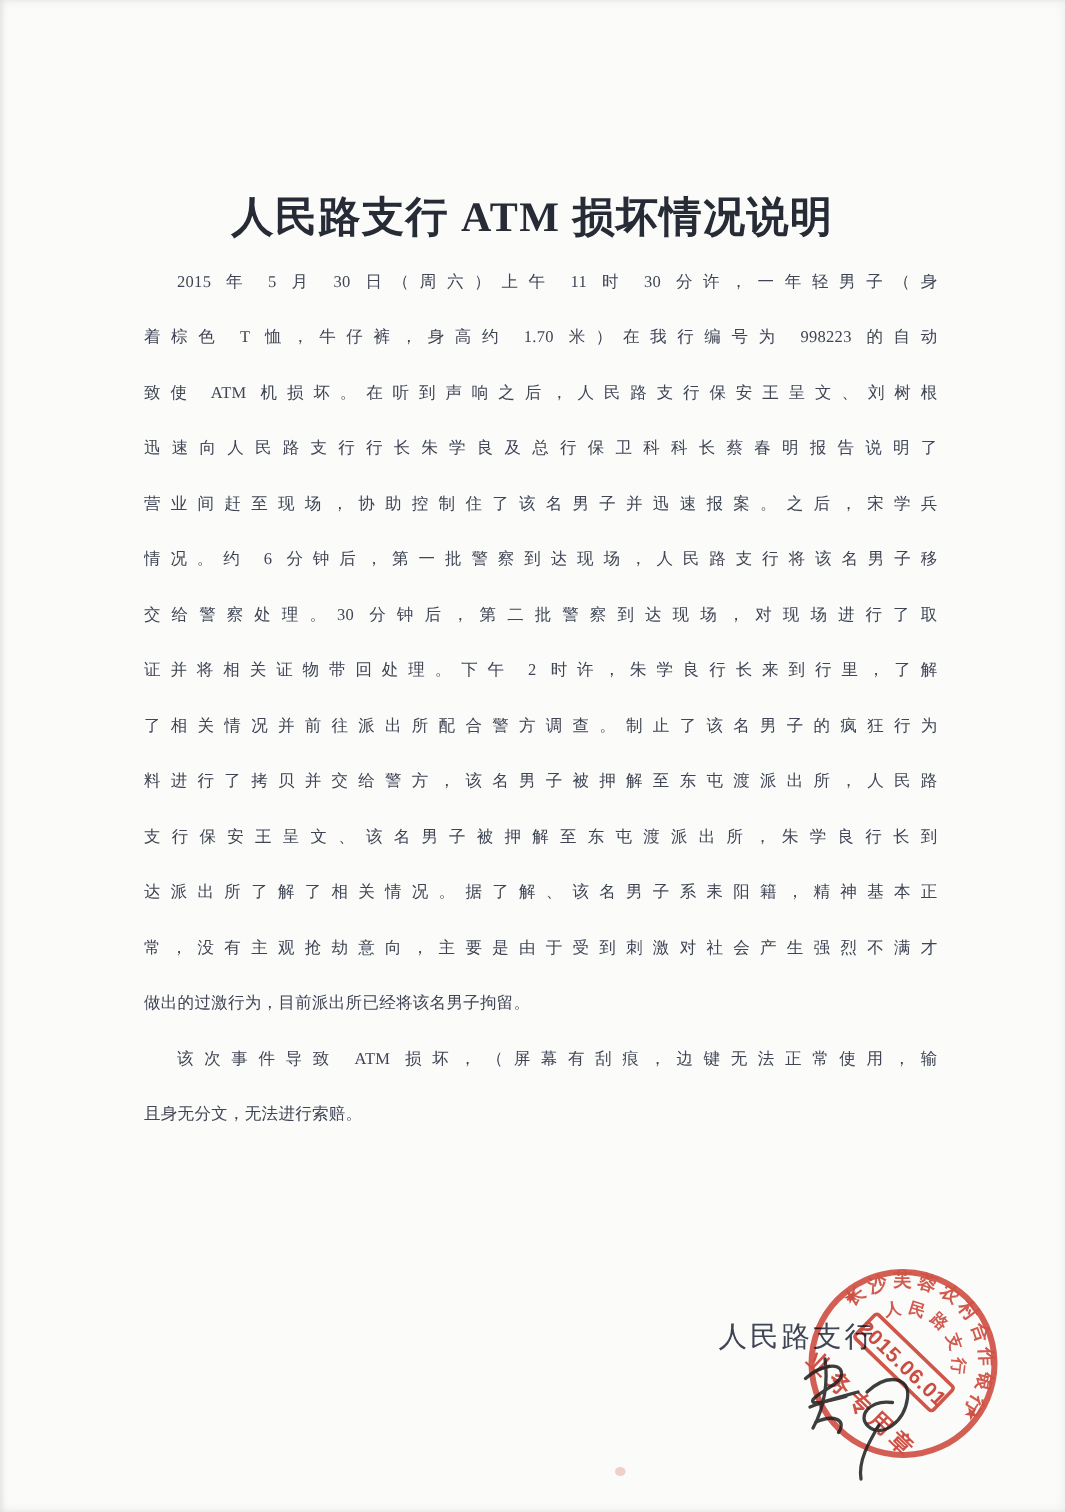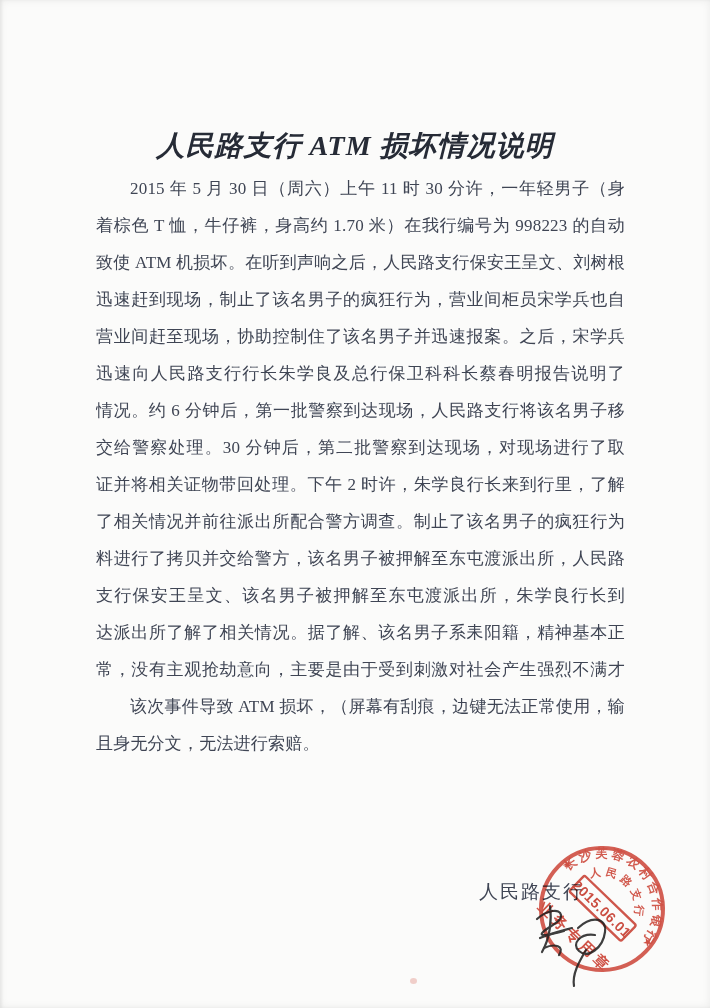--- a/index.html
+++ b/index.html
@@ -10,25 +10,24 @@
     font-family:"Liberation Serif","DejaVu Serif",serif;
     overflow:hidden;
     box-shadow:inset 0 0 8px rgba(0,0,0,.07), inset 2px 0 3px rgba(0,0,0,.05);
   }
   .doc-title{
     position:absolute;left:0;right:0;top:107px;
     text-align:center;
     font-size:28px;font-weight:bold;
     color:#262b36;letter-spacing:1px;
     line-height:40px;
-    font-style:italic;
   }
   .body-text{
     position:absolute;left:96px;top:170px;width:529px;
-    font-size:17px;color:#3f4554;
+    font-size:11px;color:#3f4554;
     letter-spacing:0.2px;
   }
   .line{
     height:37px;line-height:37px;
     text-align:justify;text-align-last:justify;
     overflow:hidden;
   }
   .line.indent{text-indent:2em;}
   .line.end{text-align-last:left;}
   .signoff{
@@ -57,31 +56,31 @@
 <body>
 
 <div class="page">
 
   <h1 class="doc-title">人民路支行 ATM 损坏情况说明</h1>
 
   <div class="body-text">
     <div class="line indent">2015 年 5 月 30 日（周六）上午 11 时 30 分许，一年轻男子（身</div>
     <div class="line">着棕色 T 恤，牛仔裤，身高约 1.70 米）在我行编号为 998223 的自动</div>
     <div class="line">致使 ATM 机损坏。在听到声响之后，人民路支行保安王呈文、刘树根</div>
-    <div class="line">迅速赶到现场，制止了该名男子的疯狂行为，营业间柜员宋学兵也自</div>
+    <div class="line">迅速向人民路支行行长朱学良及总行保卫科科长蔡春明报告说明了</div>
     <div class="line">营业间赶至现场，协助控制住了该名男子并迅速报案。之后，宋学兵</div>
-    <div class="line">迅速向人民路支行行长朱学良及总行保卫科科长蔡春明报告说明了</div>
     <div class="line">情况。约 6 分钟后，第一批警察到达现场，人民路支行将该名男子移</div>
     <div class="line">交给警察处理。30 分钟后，第二批警察到达现场，对现场进行了取</div>
     <div class="line">证并将相关证物带回处理。下午 2 时许，朱学良行长来到行里，了解</div>
     <div class="line">了相关情况并前往派出所配合警方调查。制止了该名男子的疯狂行为</div>
     <div class="line">料进行了拷贝并交给警方，该名男子被押解至东屯渡派出所，人民路</div>
     <div class="line">支行保安王呈文、该名男子被押解至东屯渡派出所，朱学良行长到</div>
     <div class="line">达派出所了解了相关情况。据了解、该名男子系耒阳籍，精神基本正</div>
     <div class="line">常，没有主观抢劫意向，主要是由于受到刺激对社会产生强烈不满才</div>
+    <div class="line end">做出的过激行为，目前派出所已经将该名男子拘留。</div>
     <div class="line indent">该次事件导致 ATM 损坏，（屏幕有刮痕，边键无法正常使用，输</div>
     <div class="line end">且身无分文，无法进行索赔。</div>
   </div>
 
   <div class="signoff">人民路支行</div>
 
   <svg class="stamp" viewBox="-84 -84 168 168" xmlns="http://www.w3.org/2000/svg">
     <g transform="rotate(44)">
       <circle cx="0" cy="0" r="61" fill="none" stroke="#cd3a2c" stroke-width="4" opacity="0.92"></circle>
       <path id="outerArc" d="M -50 9 A 51 51 0 1 1 50 9" fill="none"></path>

